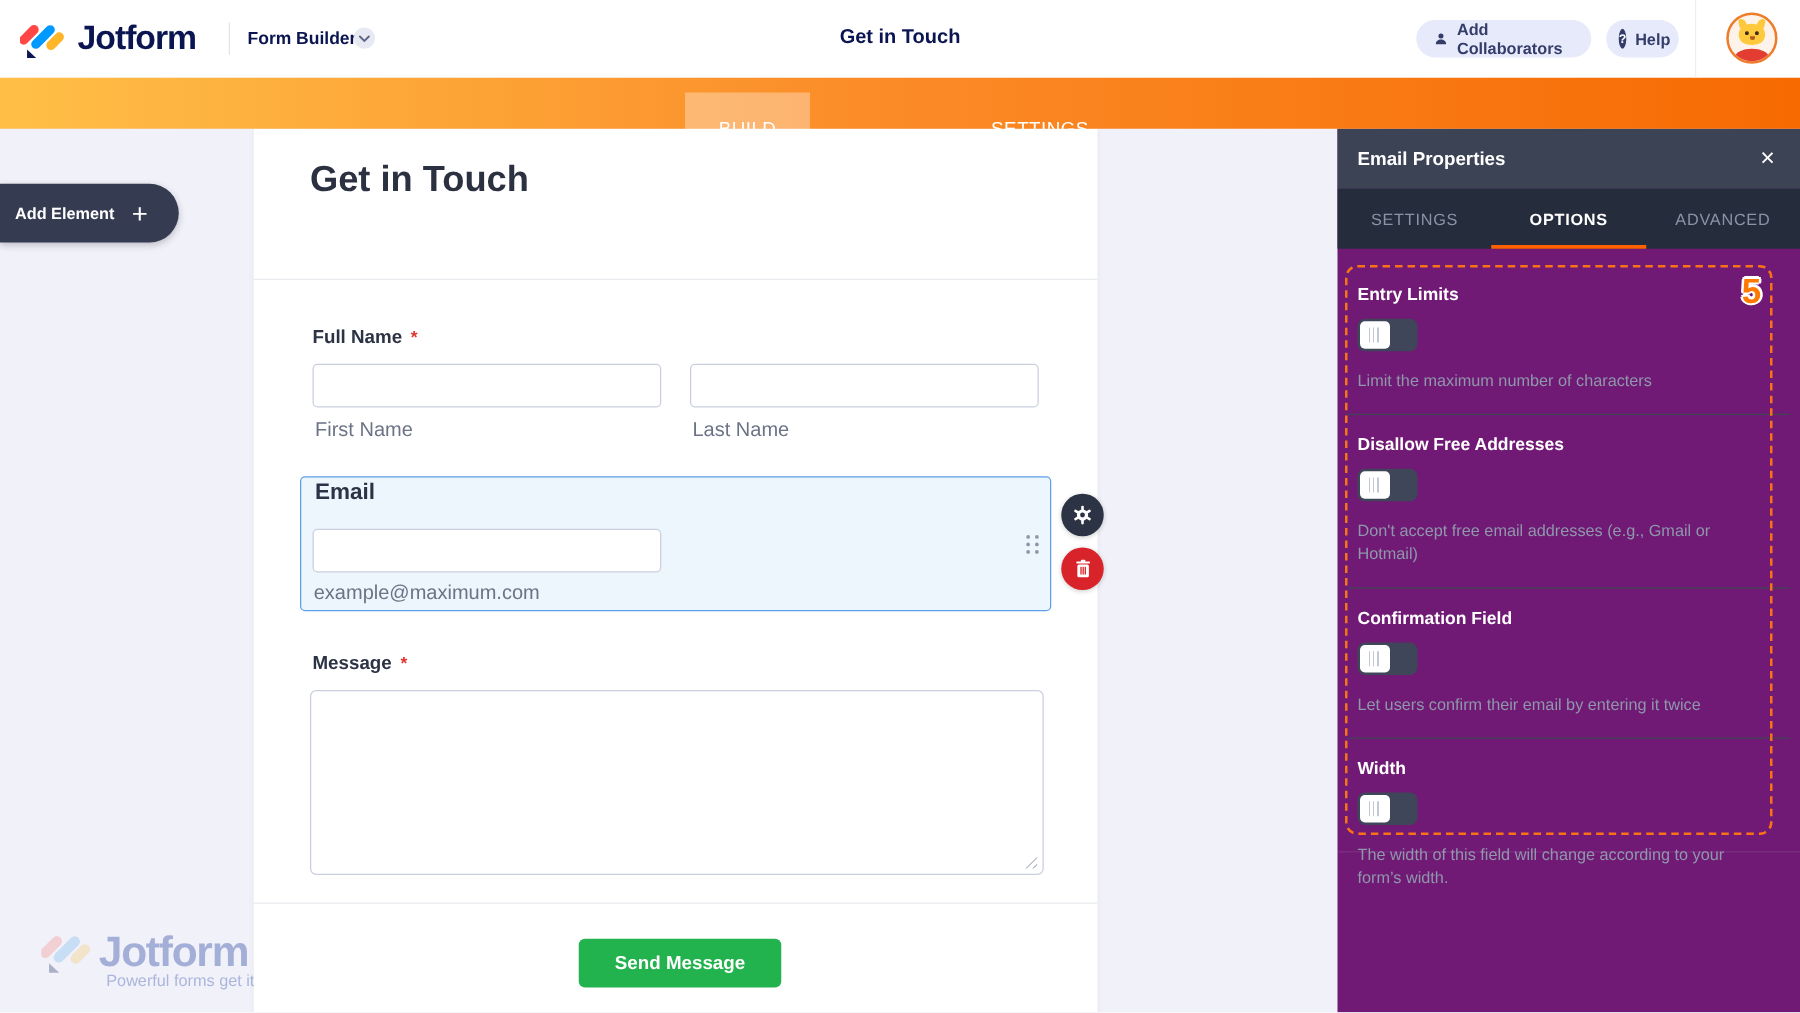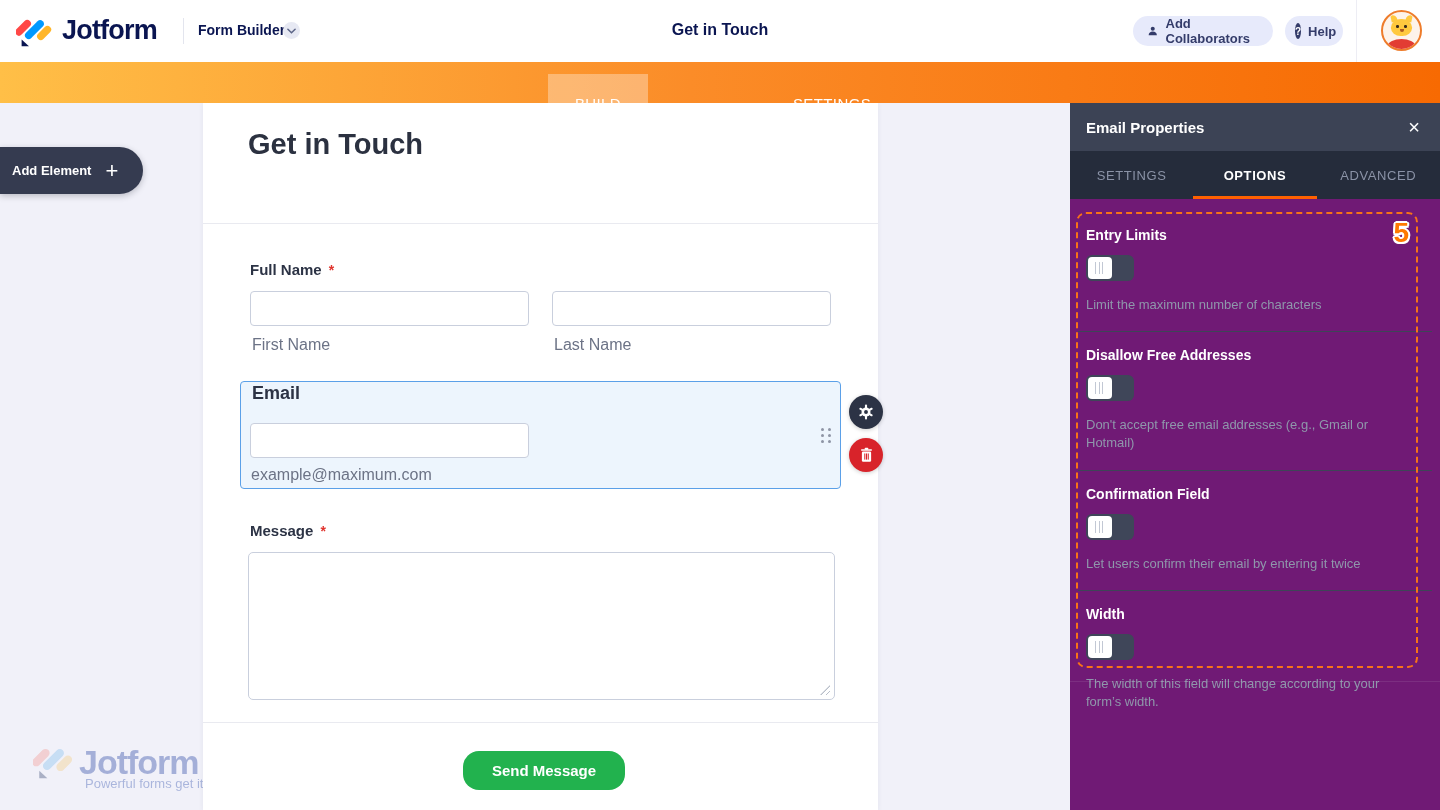--- a/index.html
+++ b/index.html
@@ -77,21 +77,21 @@
   .drag-handle i { background:#8e95a5; border-radius:50%; }
 
   .fab { position:absolute; width:34px; height:34px; border-radius:50%; display:flex; align-items:center; justify-content:center; cursor:pointer; z-index:12; box-shadow:0 1px 4px rgba(0,0,0,.2); }
   .fab-gear { left:646px; top:292px; background:#2c3345; }
   .fab-trash { left:646px; top:335px; background:#d8232a; }
 
   .lbl-message { left:47px; top:419px; }
   .msg-area { position:absolute; left:45px; top:449px; width:587px; height:148px; background:#fff; border:1px solid #c9cfdd; border-radius:5px; }
   .resize-grip { position:absolute; right:4px; bottom:4px; width:10px; height:10px; background:repeating-linear-gradient(135deg, transparent 0 3px, #b9bfca 3px 4px); clip-path:polygon(100% 0, 100% 100%, 0 100%); }
 
-  .send-btn { position:absolute; left:260px; top:648px; width:162px; height:39px; background:#22b24e; border:none; border-radius:16px; color:#fff; font-size:15px; font-weight:700; font-family:"Liberation Sans",sans-serif; cursor:pointer; }
+  .send-btn { position:absolute; left:260px; top:648px; width:162px; height:39px; background:#22b24e; border:none; border-radius:5px; color:#fff; font-size:15px; font-weight:700; font-family:"Liberation Sans",sans-serif; cursor:pointer; }
 
   
   .panel { position:absolute; left:1070px; top:103px; width:370px; height:707px; background:#701a75; z-index:20; }
   .panel-header { position:absolute; left:0; top:0; width:370px; height:48px; background:#3c4355; display:flex; align-items:center; }
   .panel-title { color:#fff; font-size:15px; font-weight:700; margin-left:16px; }
   .panel-close { position:absolute; right:14px; top:12px; width:24px; height:24px; color:#fff; font-size:20px; line-height:24px; text-align:center; cursor:pointer; }
   .panel-tabs { position:absolute; left:0; top:48px; width:370px; height:48px; background:#252c3b; display:flex; }
   .ptab { flex:1; display:flex; align-items:center; justify-content:center; font-size:13px; letter-spacing:0.6px; color:#8b93a7; cursor:pointer; position:relative; }
   .ptab.active { color:#fff; font-weight:700; }
   .ptab.active::after { content:""; position:absolute; left:0; right:0; bottom:0; height:3px; background:#ff6100; }

